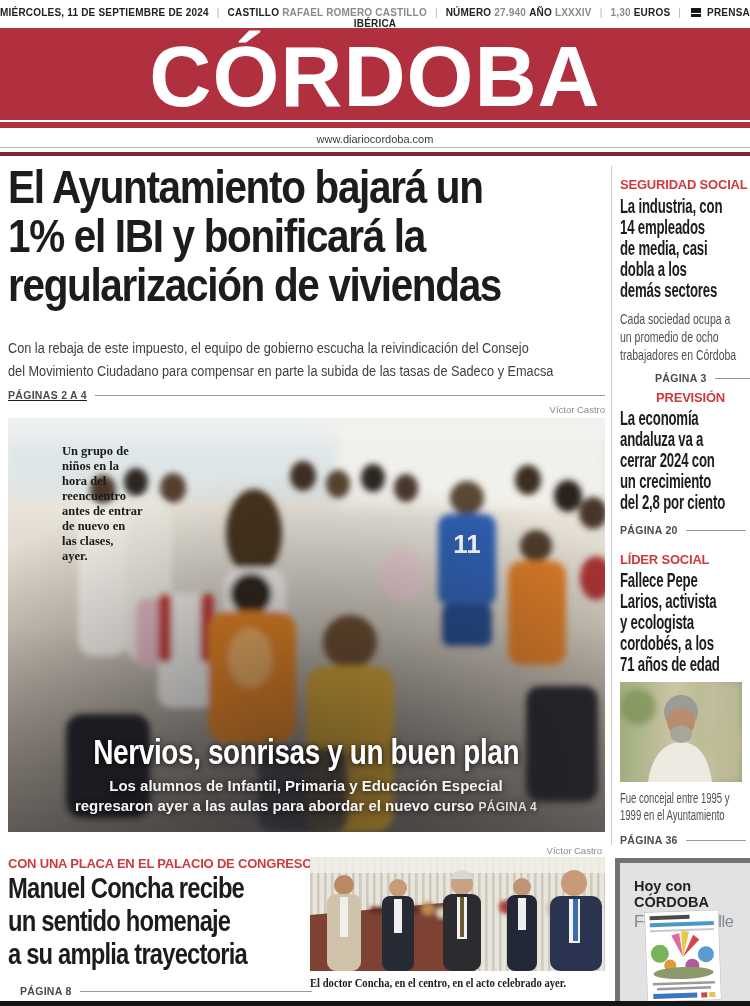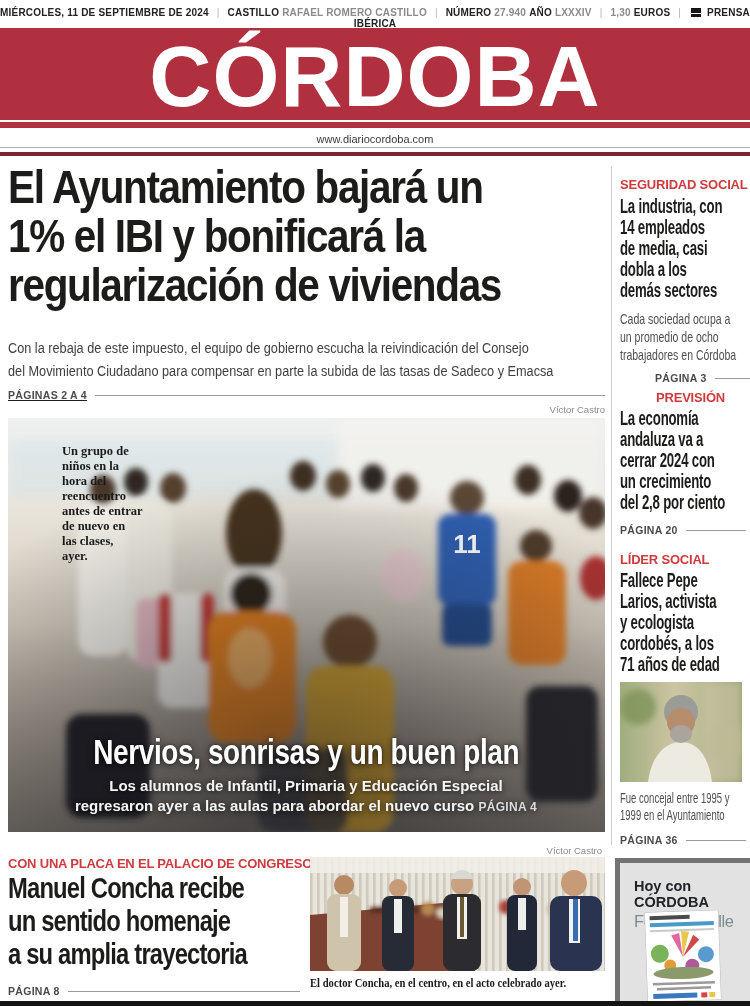--- a/index.html
+++ b/index.html
@@ -291,21 +291,21 @@
         <rect x="54" y="82" width="6" height="5" fill="#d0484a"></rect>
         <rect x="62" y="82" width="6" height="5" fill="#e8c84a"></rect>
       </svg>
     </div>
   </div>
 
   <div class="abs kicker" style="top:856px;left:8px;">CON UNA PLACA EN EL PALACIO DE CONGRESOS</div>
   <div class="abs homage-headline preline condense">Manuel Concha recibe
 un sentido homenaje
 a su amplia trayectoria</div>
-  <div class="abs pageref" style="top:985px;left:8px;width:292px;">
+  <div class="abs pageref" style="top:985px;left:20px;width:292px;">
     <span class="lbl">PÁGINA 8</span>
     <span class="rule"></span>
   </div>
 
   <div class="abs credit" style="top:845px;right:148px;">Víctor Castro</div>
   <div class="abs" style="top:857px;left:310px;width:295px;height:114px;">
     <svg width="295" height="114" viewBox="0 0 295 114">
       <defs>
         <pattern id="wall" width="7" height="10" patternUnits="userSpaceOnUse">
           <rect width="7" height="10" fill="#e8e5dc"></rect>

